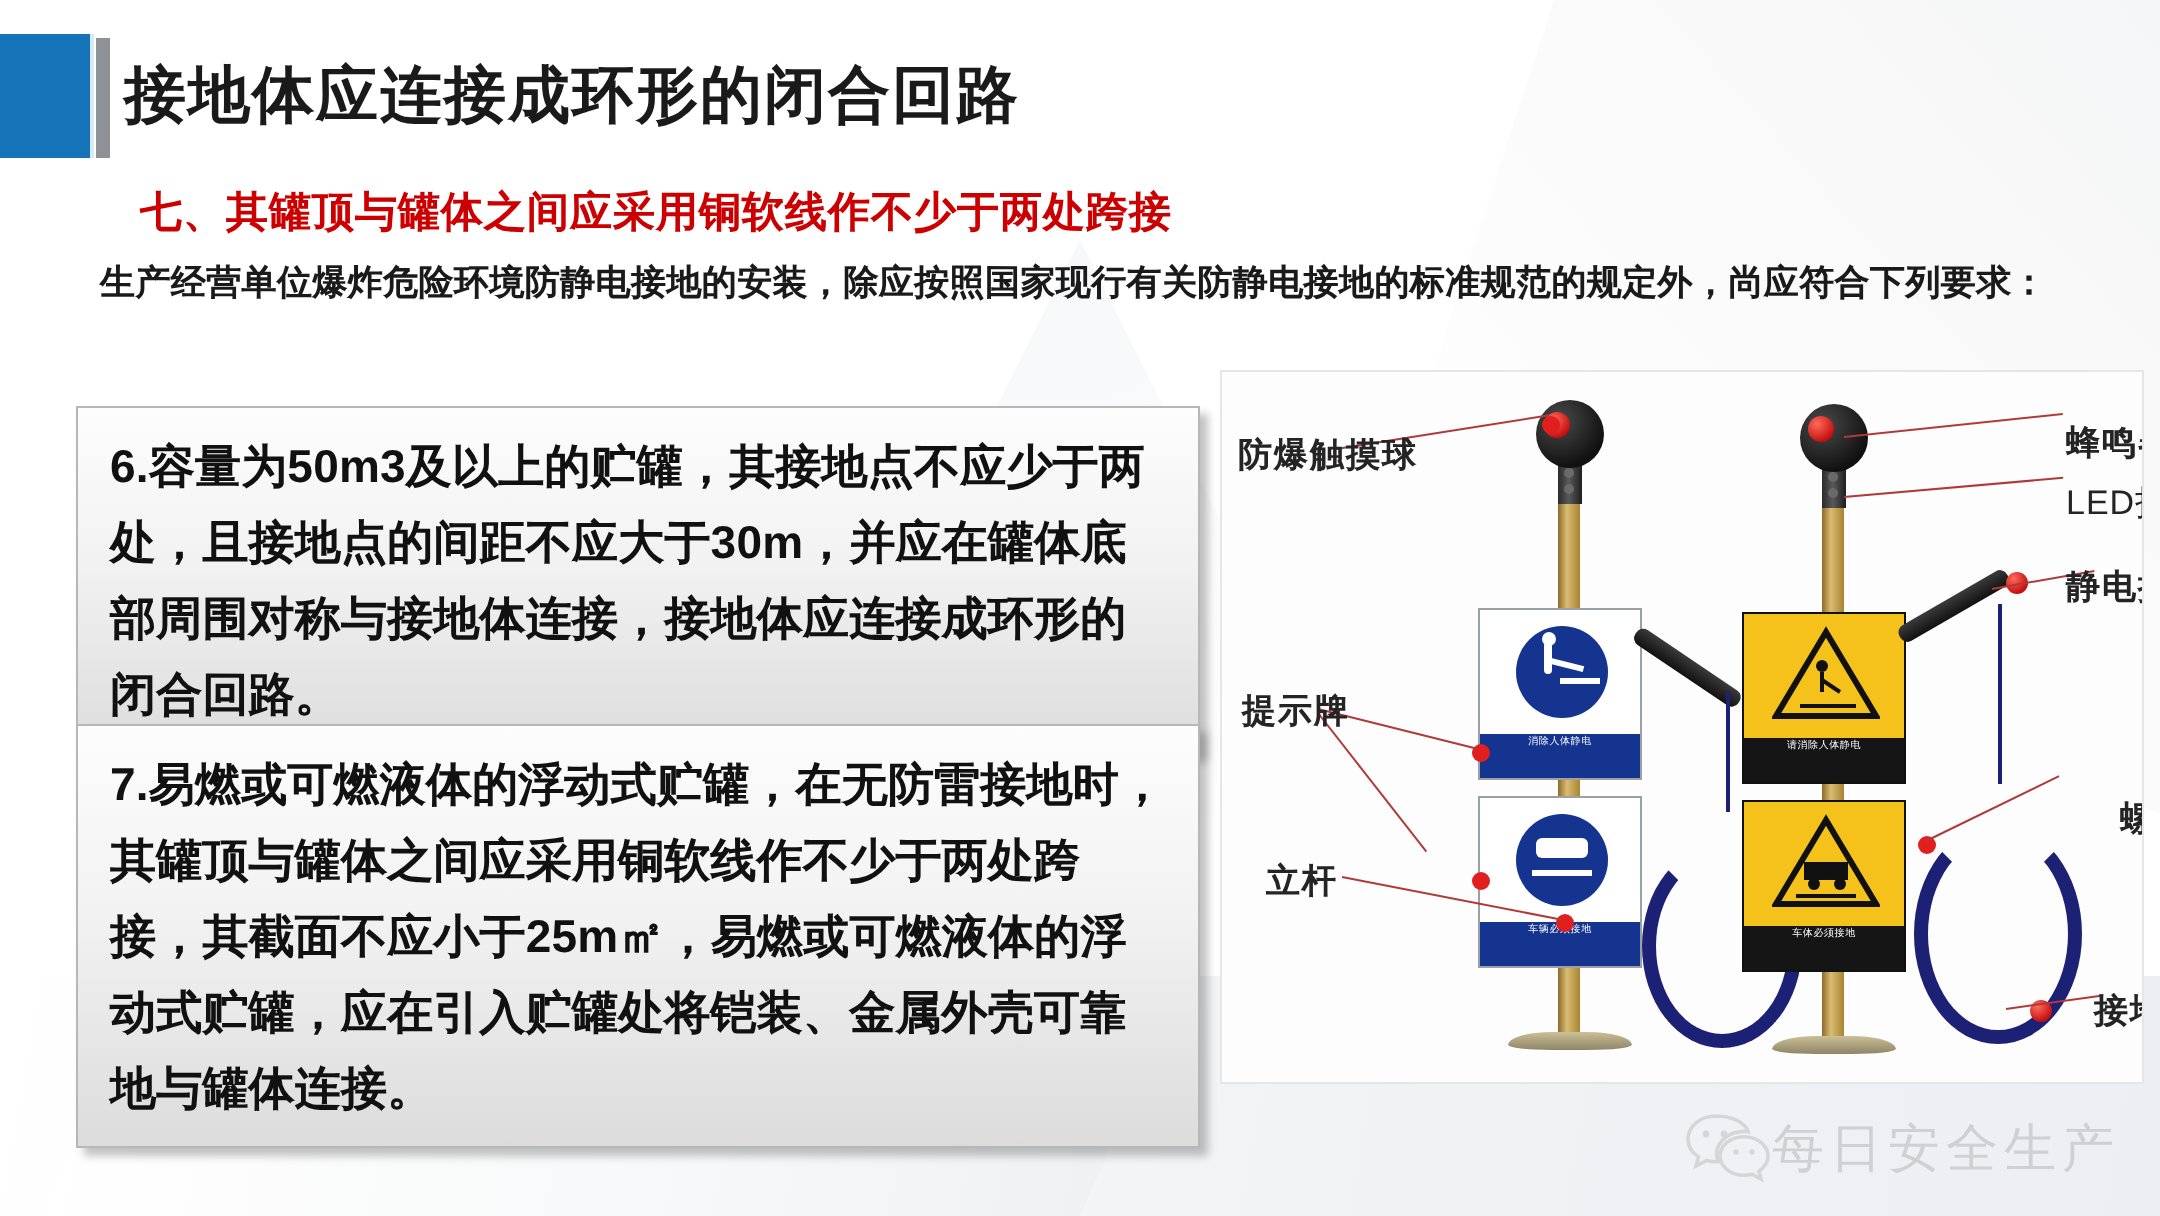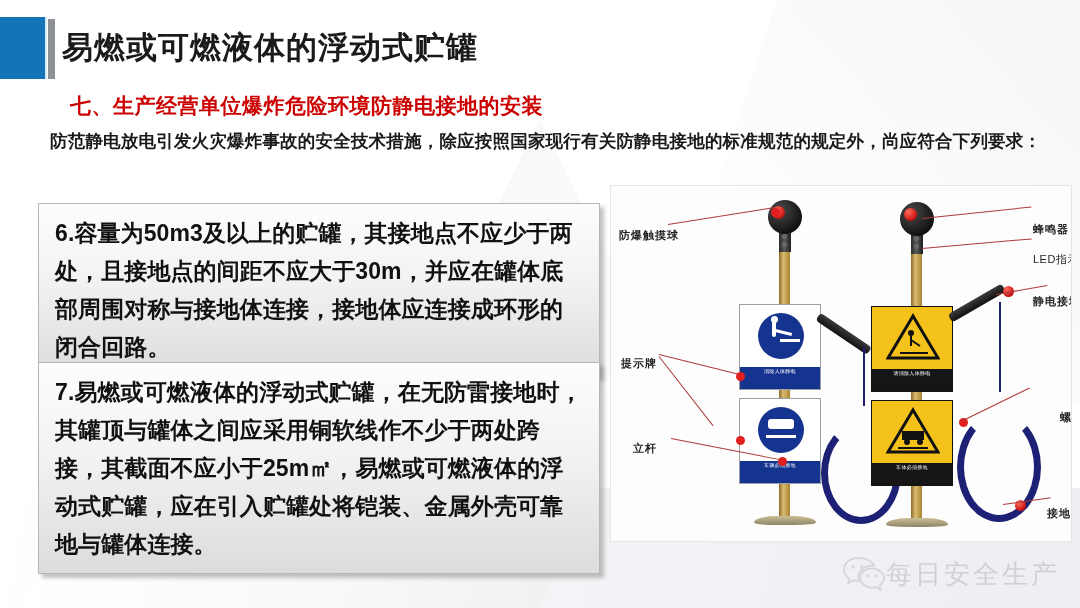--- a/index.html
+++ b/index.html
@@ -92,22 +92,22 @@
   .photo{
     position:absolute;left:610px;top:185px;width:460px;height:355px;
     background:#fdfdfd;
     border:1px solid #e6e6e6;
     overflow:hidden;
   }
   .photo-inner{position:absolute;inset:0;}
 
   
   .lbl{
-    position:absolute;font-size:11px;color:#242424;
-    font-weight:bold;white-space:nowrap;letter-spacing:1px;margin-top:12px;
+    position:absolute;font-size:17px;color:#242424;
+    font-weight:bold;white-space:nowrap;letter-spacing:1px;
   }
   .lbl.thin{font-weight:normal;letter-spacing:.5px;}
   .leader{
     position:absolute;height:0;border-top:1.6px solid #b03a3a;
     transform-origin:left center;
   }
   .dot{
     position:absolute;width:9px;height:9px;border-radius:50%;
     background:#e11f1f;
   }
@@ -181,25 +181,25 @@
 
 <div class="slide">
 
   <div class="bg-wedge-1"></div>
   <div class="bg-wedge-4"></div>
   <div class="bg-wedge-2"></div>
   <div class="bg-wedge-3"></div>
 
   <div class="hdr-square"></div>
   <div class="hdr-bar"></div>
-  <div class="hdr-title">易燃或可燃液体的浮动式贮罐</div>
-
-  <div class="sec-heading">七、生产经营单位爆炸危险环境防静电接地的安装</div>
-
-  <div class="intro">防范静电放电引发火灾爆炸事故的安全技术措施，除应按照国家现行有关防静电接地的标准规范的规定外，尚应符合下列要求：</div>
+  <div class="hdr-title">接地体应连接成环形的闭合回路</div>
+
+  <div class="sec-heading">七、其罐顶与罐体之间应采用铜软线作不少于两处跨接</div>
+
+  <div class="intro">生产经营单位爆炸危险环境防静电接地的安装，除应按照国家现行有关防静电接地的标准规范的规定外，尚应符合下列要求：</div>
 
   <div class="box" id="box6">
     <div class="box-text">6.容量为50m3及以上的贮罐，其接地点不应少于两处，且接地点的间距不应大于30m，并应在罐体底部周围对称与接地体连接，接地体应连接成环形的闭合回路。</div>
   </div>
 
   <div class="box" id="box7">
     <div class="box-text"><span>7.易燃或可燃液体的浮动式贮罐，在无防雷接地时，其罐顶与罐体之间应采用铜软线作不少于两处跨接，其截面不应小于25m㎡</span><span>，易燃或可燃液体的浮动式贮罐，应在引入贮罐处将铠装、金属外壳可靠地与罐体连接。</span></div>
   </div>
 
   <div class="photo">

